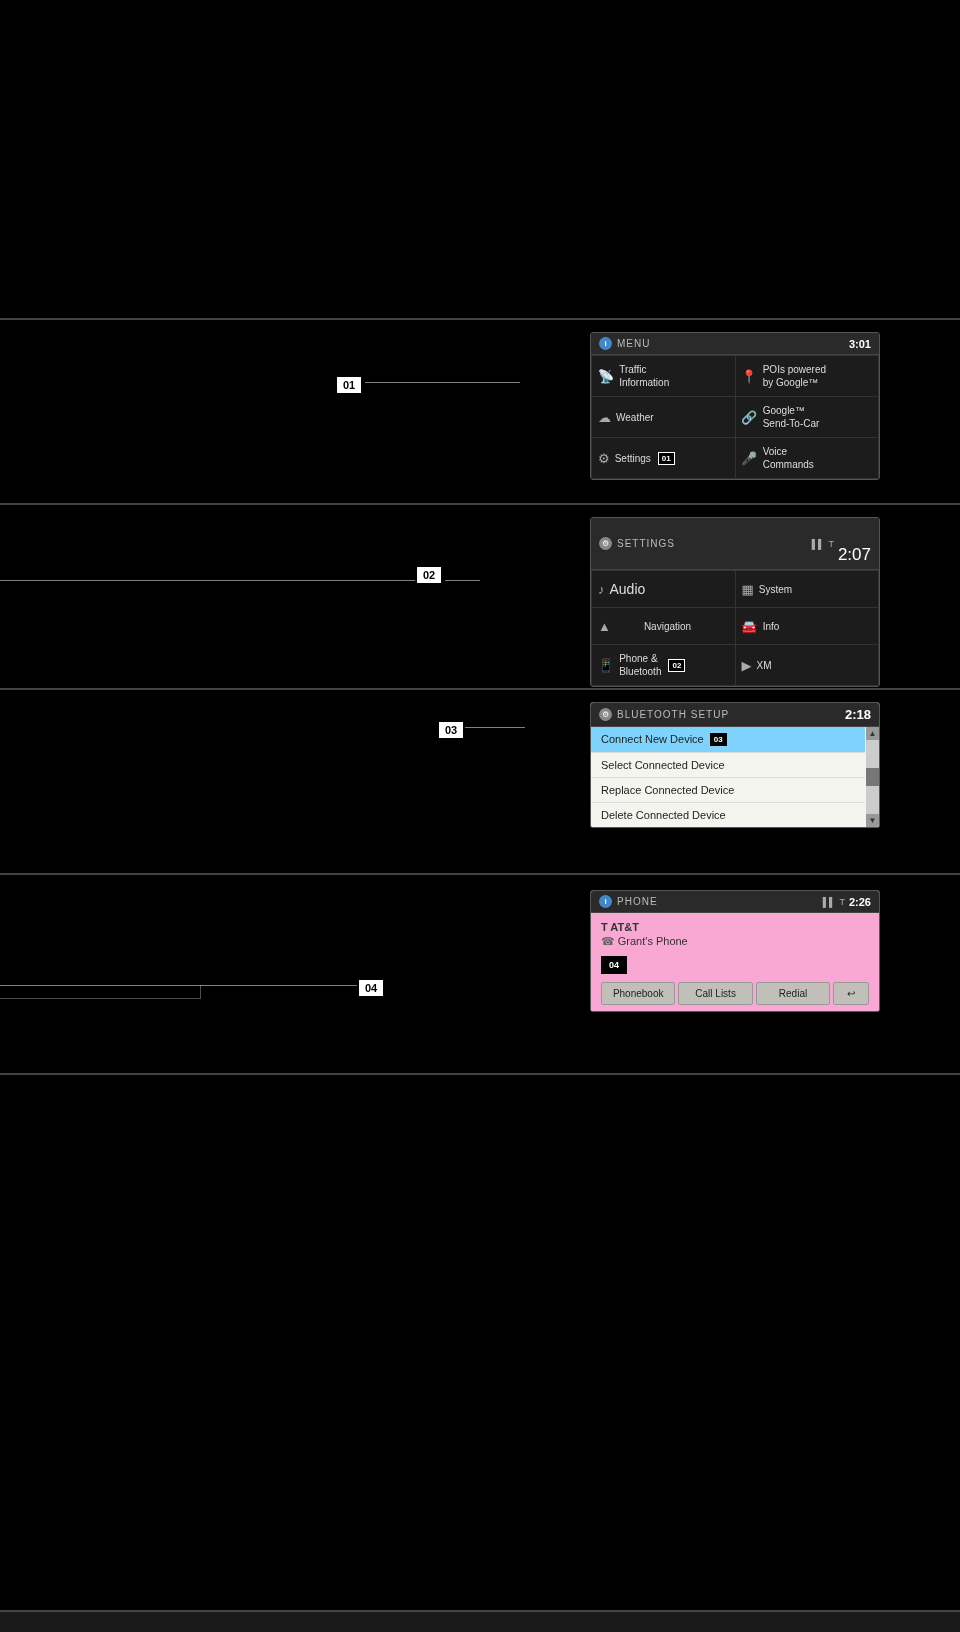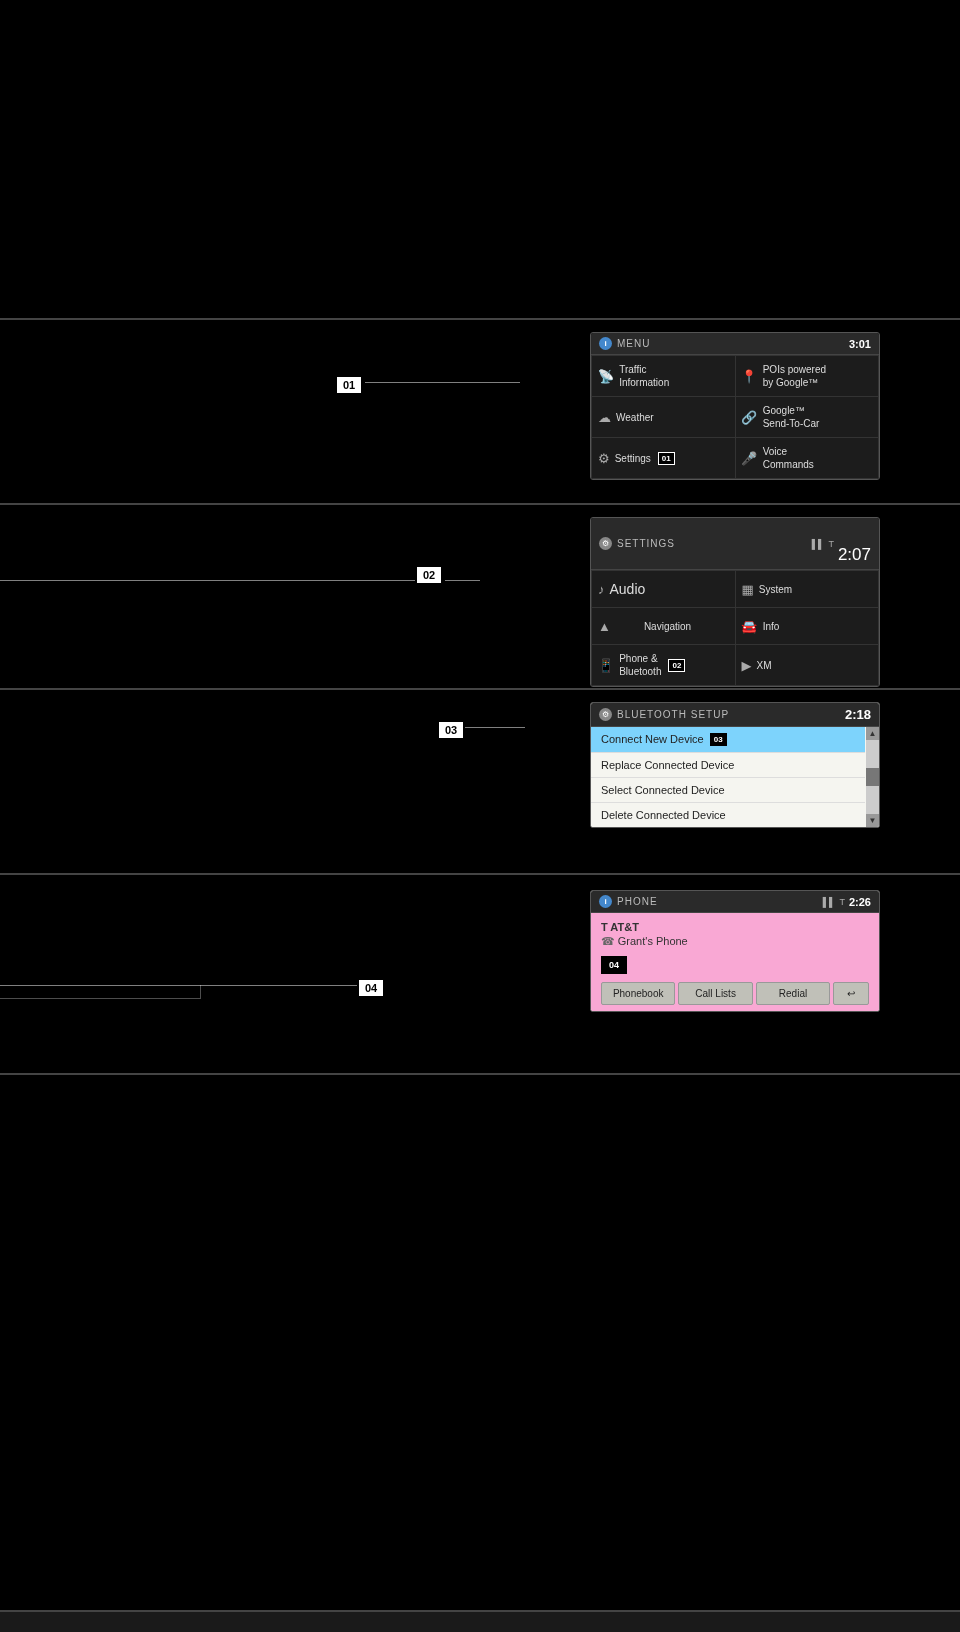--- a/index.html
+++ b/index.html
@@ -152,25 +152,25 @@
 
     <div style="position:relative; padding-right:14px;">
 
 
       <div style="padding:6px 10px; font-size:11px; color:#222; border-bottom:1px solid #ddd; cursor:pointer; background:#7dd3fc; display:flex; align-items:flex-start; gap:6px;">
         <span>Connect New Device</span>
         <span style="display:inline-block; background:#000; color:#fff; border:1.5px solid #000; font-size:8px; font-weight:bold; padding:1px 3px;">03</span>
       </div>
 
       <div style="padding:6px 10px; font-size:11px; color:#222; border-bottom:1px solid #ddd; cursor:pointer; background:#f5f5f0;">
+        <span>Select Connected Device</span>
+      </div>
+
+      <div style="padding:6px 10px; font-size:11px; color:#222; border-bottom:1px solid #ddd; cursor:pointer; background:#f5f5f0;">
         <span>Replace Connected Device</span>
-      </div>
-
-      <div style="padding:6px 10px; font-size:11px; color:#222; border-bottom:1px solid #ddd; cursor:pointer; background:#f5f5f0;">
-        <span>Select Connected Device</span>
       </div>
 
       <div style="padding:6px 10px; font-size:11px; color:#222; cursor:pointer; background:#f5f5f0;">
         <span>Delete Connected Device</span>
       </div>
 
       <div style="position:absolute; right:0; top:0; bottom:0; width:13px; background:#ccc; display:flex; flex-direction:column; align-items:center; justify-content:space-between;">
         <div style="width:13px; height:13px; background:#999; display:flex; align-items:center; justify-content:center; font-size:8px; color:#333;">▲</div>
         <div style="width:13px; height:18px; background:#777;"></div>
         <div style="width:13px; height:13px; background:#999; display:flex; align-items:center; justify-content:center; font-size:8px; color:#333;">▼</div>

